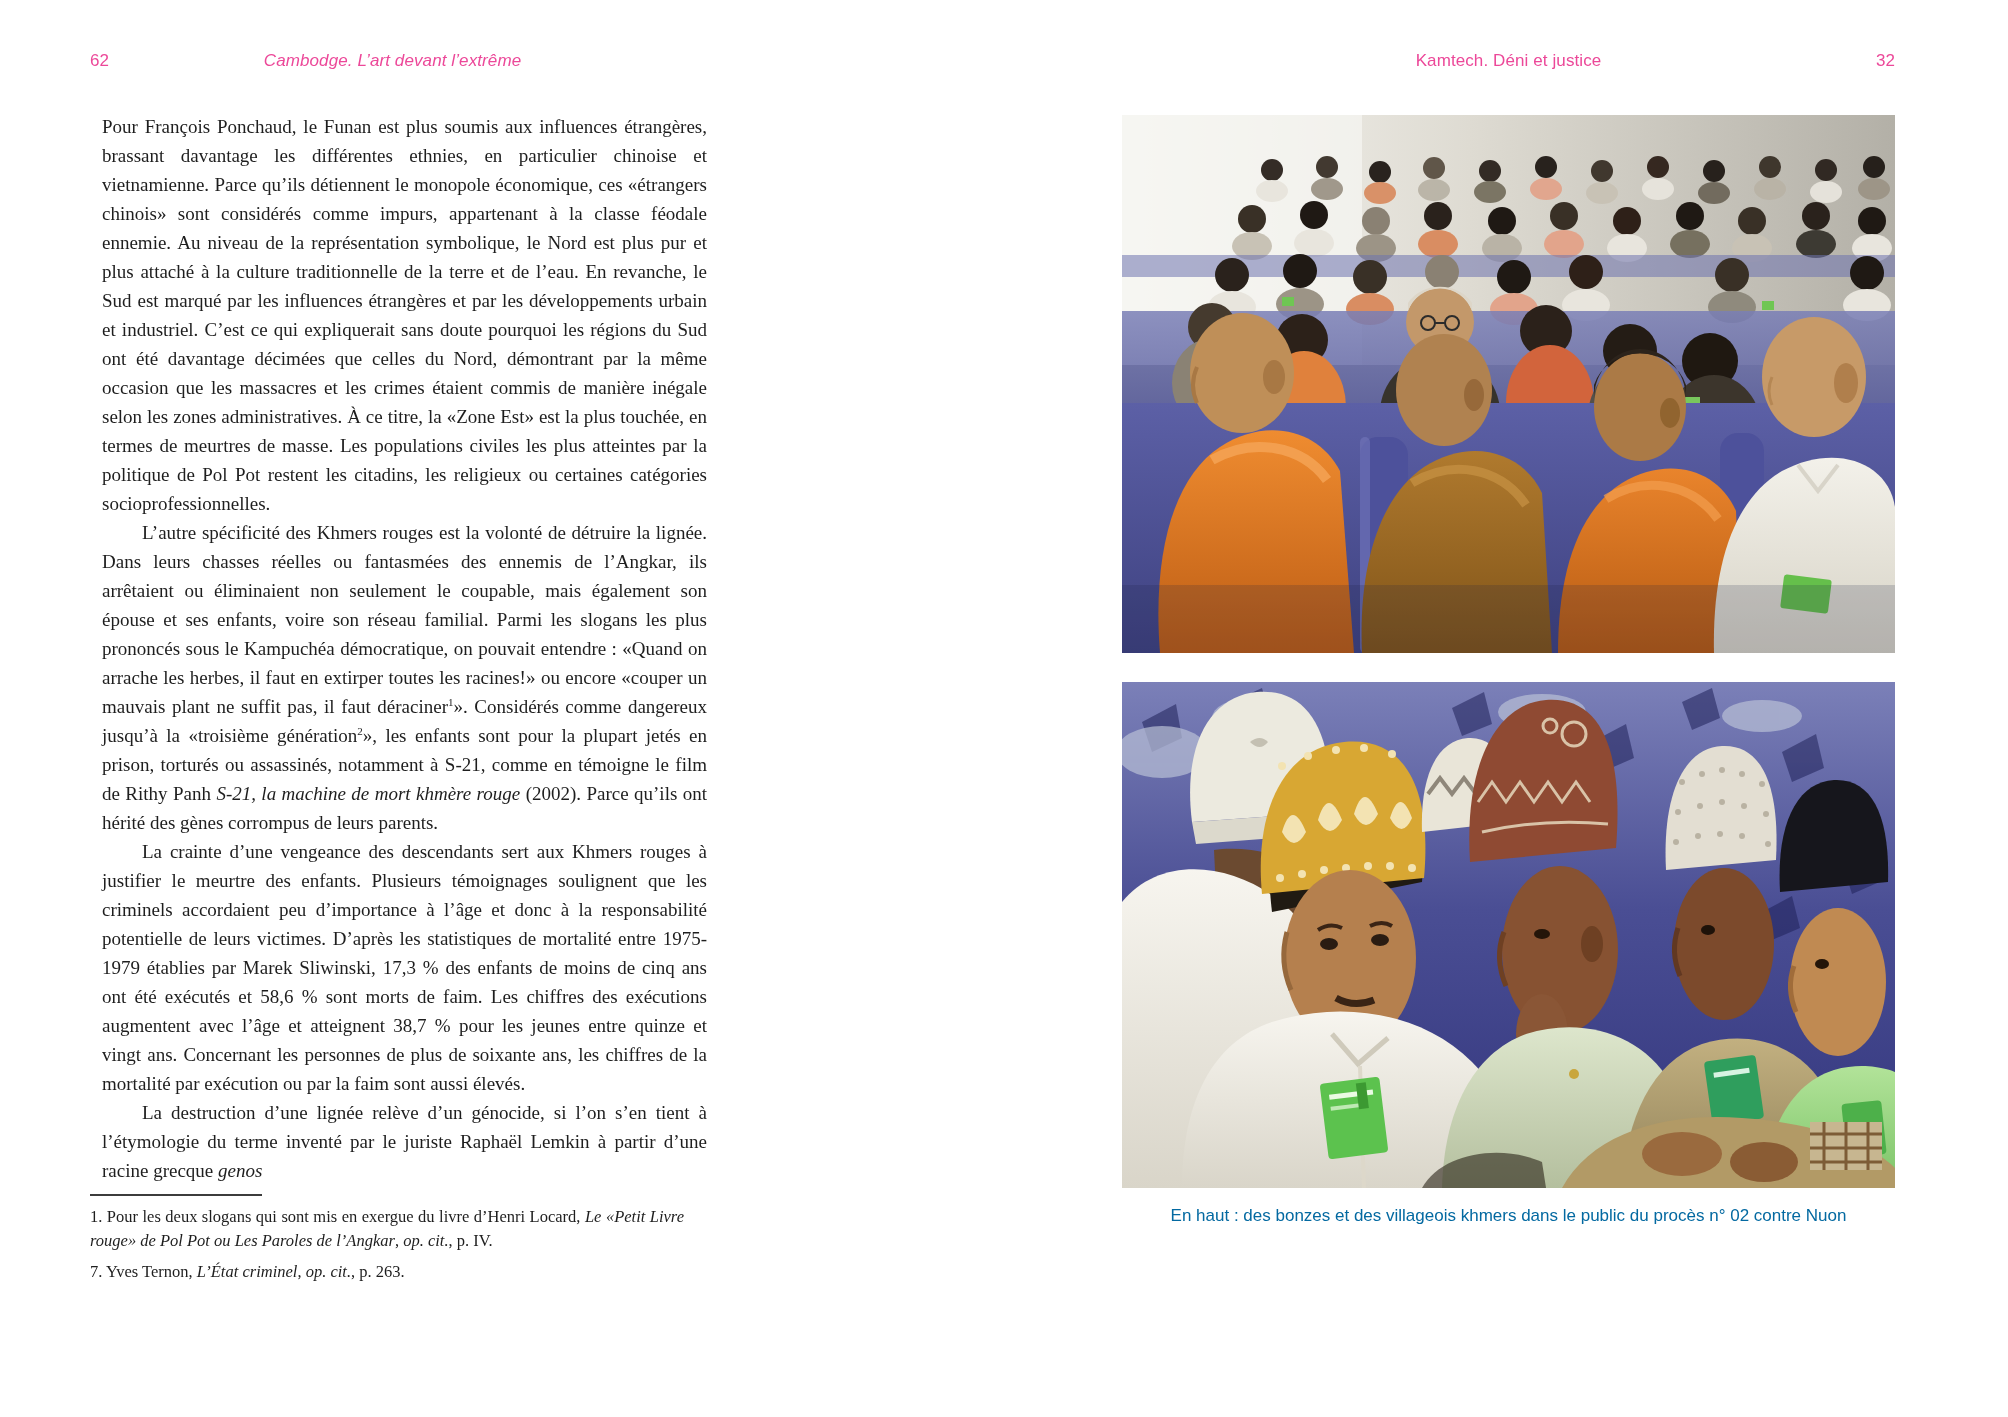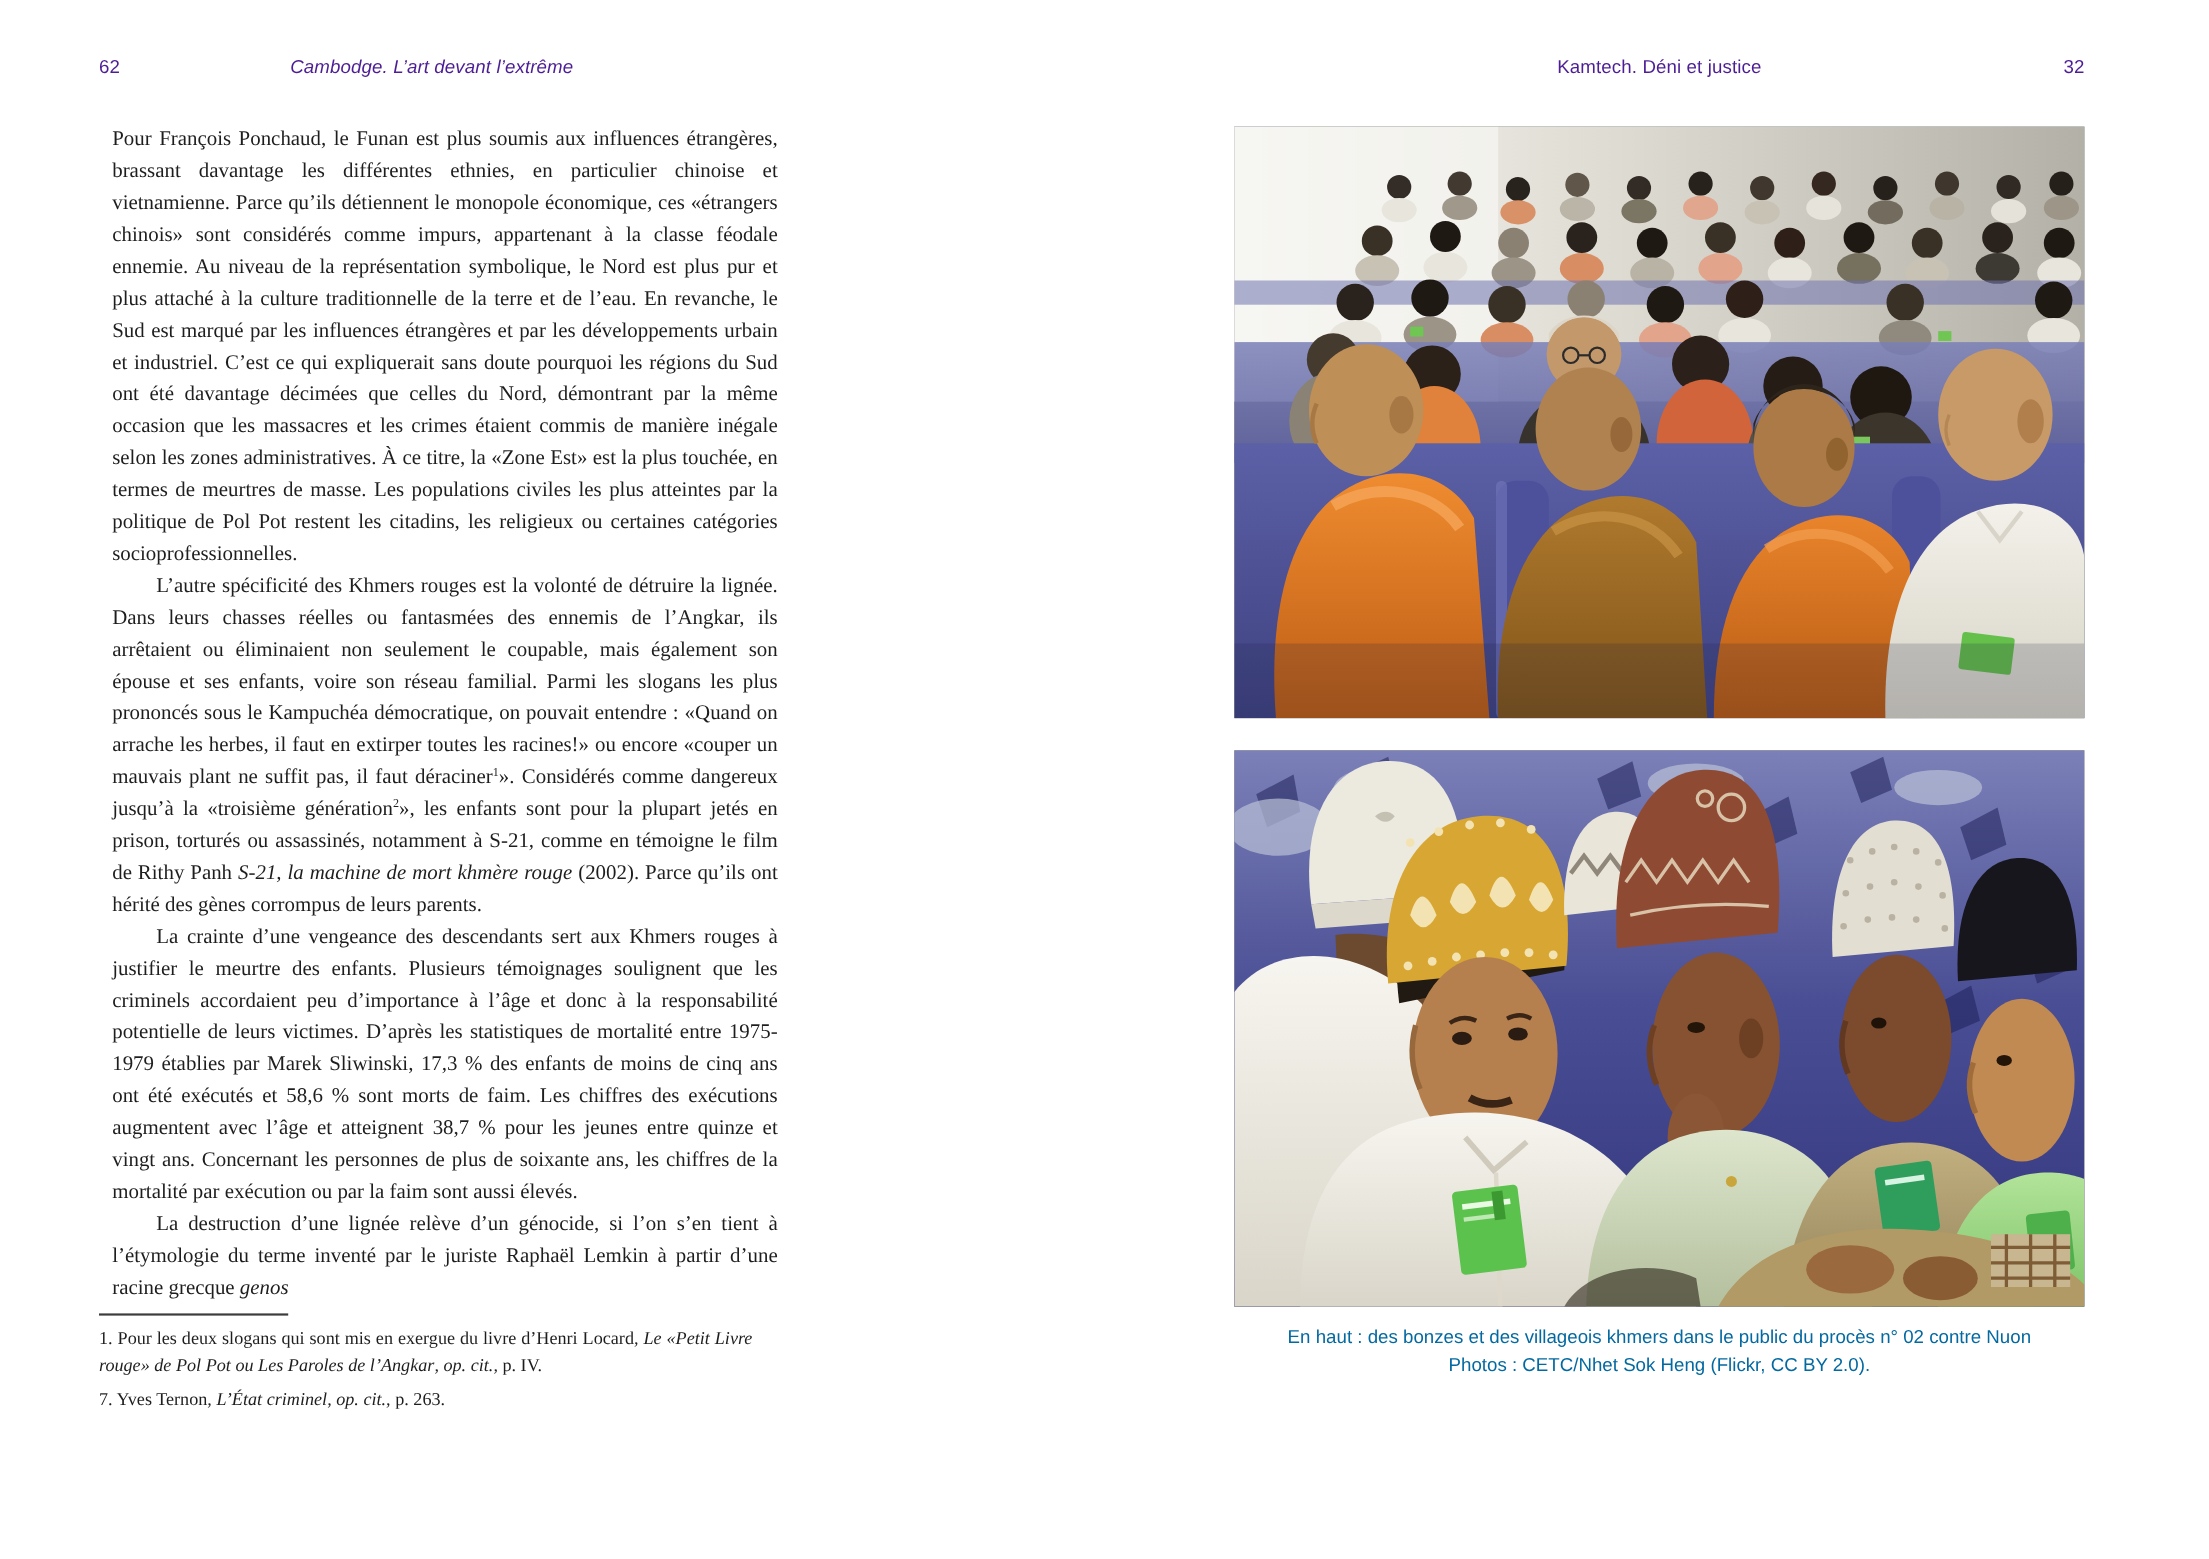--- a/index.html
+++ b/index.html
@@ -1,21 +1,21 @@
 <!DOCTYPE html>
 <html lang="fr"><head>
 <meta charset="utf-8">
 <style>
   html,body{margin:0;padding:0;}
   body{
     width:2008px;height:1417px;background:#ffffff;position:relative;
     font-family:"Liberation Serif", serif;color:#1e1e1e;overflow:hidden;
   }
   .abs{position:absolute;}
-  .hdr{font-family:"Liberation Sans", sans-serif;font-size:17px;color:#4c1d95;letter-spacing:.1px;}
+  .hdr{font-family:"Liberation Sans", sans-serif;font-size:17px;color:#ec4899;letter-spacing:.1px;}
   #page-num-left{left:90px;top:51px;}
   #running-title-left{left:90px;top:51px;width:605px;text-align:center;font-style:italic;}
   #running-title-right{left:1122px;top:51px;width:773px;text-align:center;}
   #page-num-right{left:1122px;top:51px;width:773px;text-align:right;}
   .bodycol{left:90px;top:112px;width:605px;font-size:19px;line-height:29px;text-align:justify;margin-left:12px;}
   .bodycol p{margin:0;}
   .bodycol p.ind{text-indent:40px;}
   sup{font-size:11px;line-height:0;vertical-align:7px;}
   .fnotes{left:90px;top:1194px;width:605px;font-size:16.5px;line-height:24px;text-align:justify;}
   .fnrule{width:172px;border:none;border-top:2px solid #3c3c3c;margin:0 0 9px 0;}
@@ -397,14 +397,13 @@
       <path d="M688,452 h72 M688,466 h72 M688,480 h72" stroke="#7d5c36" stroke-width="3"></path>
       <path d="M702,440 v48 M724,440 v48 M746,440 v48" stroke="#7d5c36" stroke-width="3"></path>
     </g>
     <path d="M300,506 C320,470 380,462 420,480 L424,506 Z" fill="#2a2318" opacity="0.6"></path>
   </g>
 </svg>
 </figure>
 
 <figcaption class="abs caption">
   <div>En haut : des bonzes et des villageois khmers dans le public du procès n° 02 contre Nuon</div>
-  <div>Photos : CETC/Nhet Sok Heng (Flickr, CC BY 2.0).</div>
 </figcaption>
 
 </body></html>

